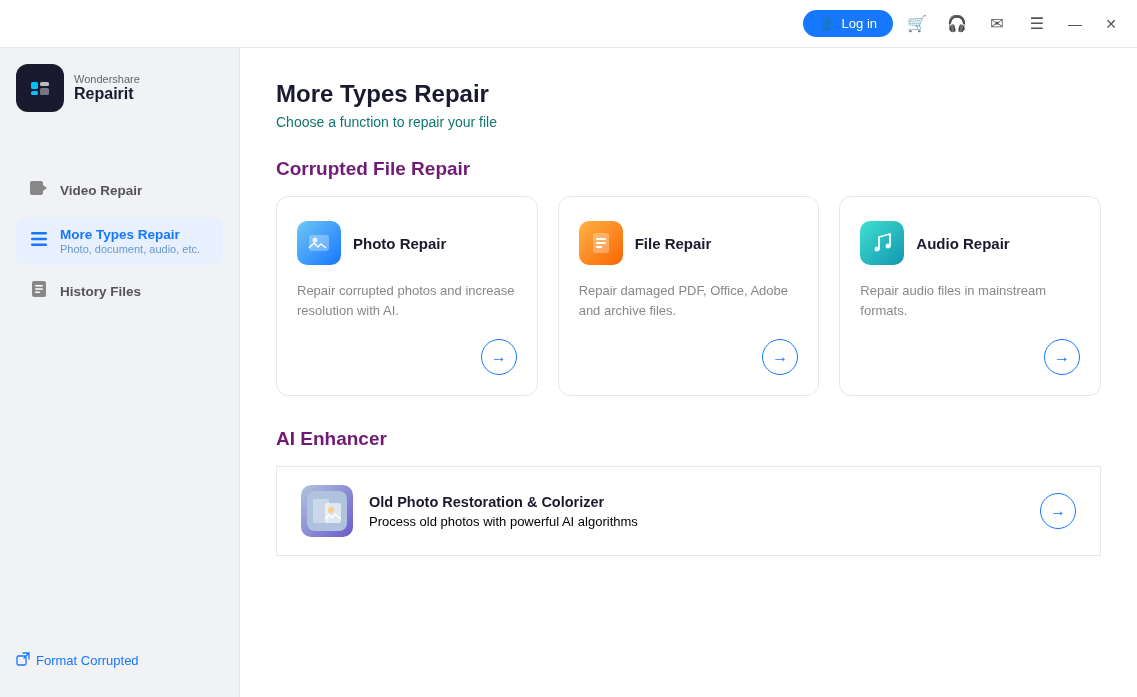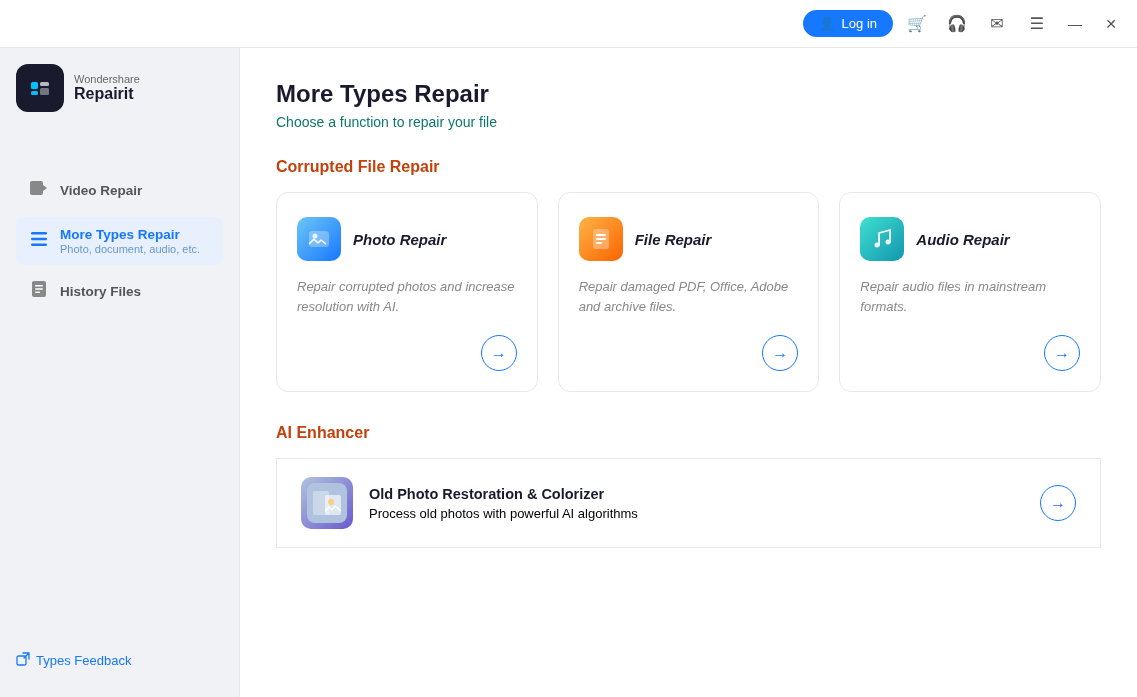--- a/index.html
+++ b/index.html
@@ -171,33 +171,32 @@
       font-weight: 700;
       color: #1a1a2e;
       margin-bottom: 6px;
     }
     .page-subtitle {
       font-size: 14px;
       color: #0f766e;
       margin-bottom: 28px;
     }
     .section-title {
-      font-size: 16px;
+      font-size: 19px;
       font-weight: 700;
-      color: #c2410c;
+      color: #701a75;
       margin-bottom: 16px;
     }
 
     
     .cards-grid {
       display: grid;
       grid-template-columns: repeat(3, 1fr);
       gap: 20px;
       margin-bottom: 32px;
-      font-style: italic;
     }
     .card {
       background: #fff;
       border: 1.5px solid #e8e8e8;
       border-radius: 12px;
       padding: 24px 20px 20px 20px;
       display: flex;
       flex-direction: column;
       cursor: pointer;
       transition: box-shadow 0.2s;
@@ -375,21 +374,21 @@
     </nav>
 
     <div class="sidebar-footer">
       <a class="format-feedback-link">
         <span>
           <svg width="14" height="14" viewBox="0 0 14 14" fill="none">
             <rect x="1" y="4" width="9" height="9" rx="1.5" stroke="#1677ff" stroke-width="1.3" fill="none"></rect>
             <path d="M7 1h6v6M8 6l5-5" stroke="#1677ff" stroke-width="1.3" stroke-linecap="round"></path>
           </svg>
         </span>
-        <span>Types Feedback</span>
+        <span>Format Corrupted</span>
       </a>
     </div>
   </div>
 
   <div class="content">
     <h1 class="page-title">More Types Repair</h1>
     <p class="page-subtitle">Choose a function to repair your file</p>
 
     <div>
       <h2 class="section-title">Corrupted File Repair</h2>

